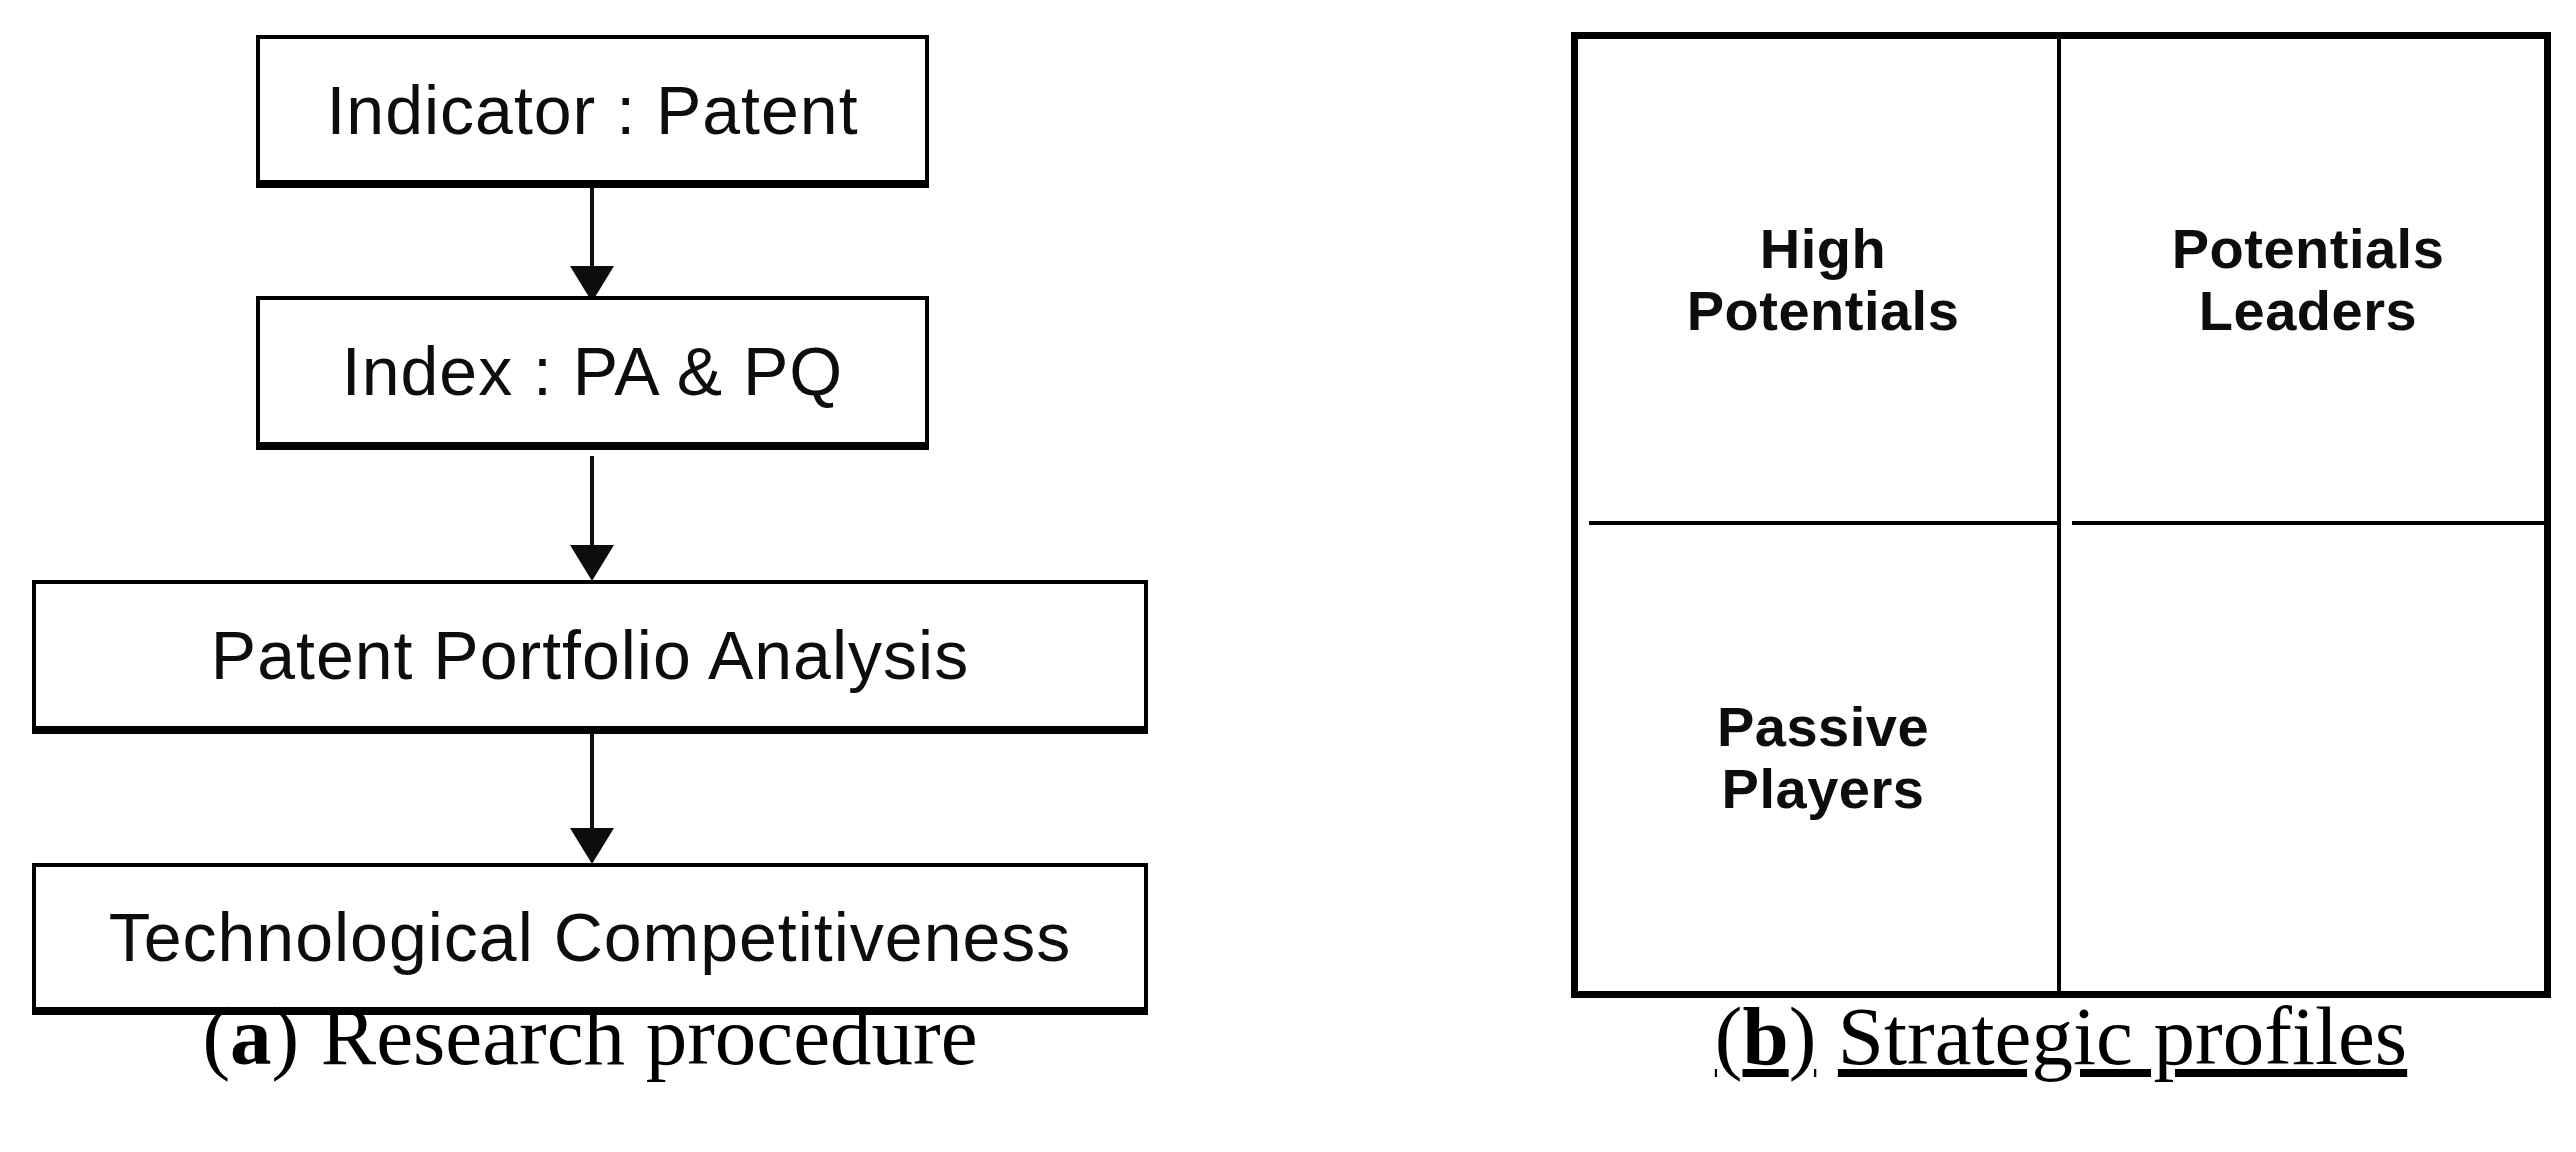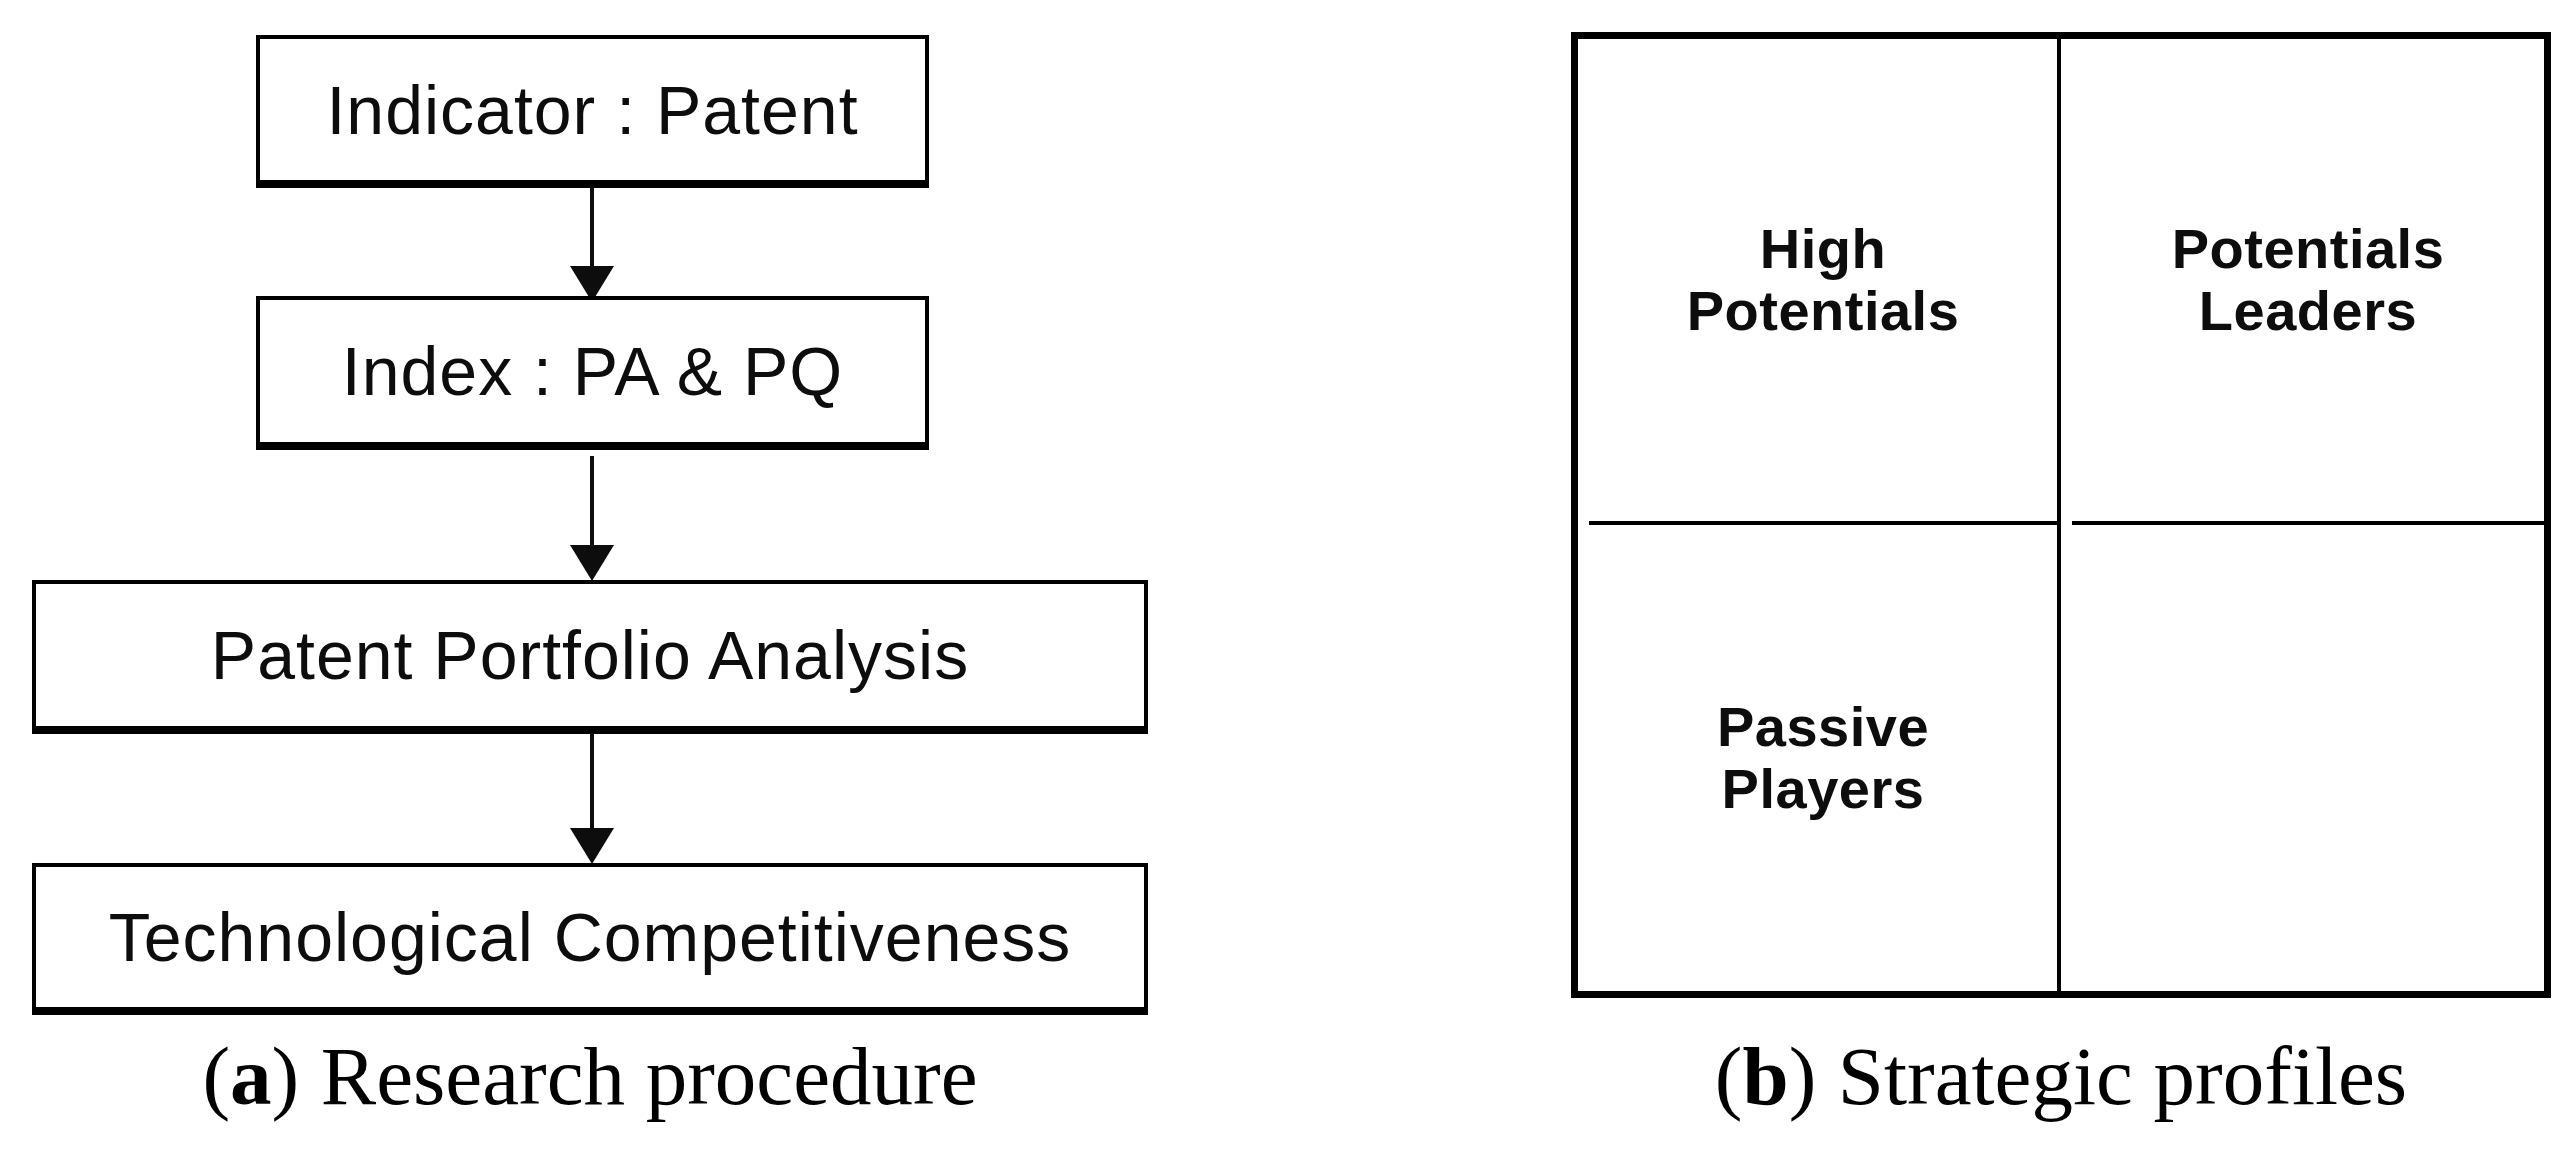--- a/index.html
+++ b/index.html
@@ -88,29 +88,29 @@
     font-weight: bold;
     line-height: 1.1;
     text-align: center;
     white-space: pre-line;
     letter-spacing: 0.5px;
   }
 
   
   .caption {
     position: absolute;
-    top: 1028px;
+    top: 988px;
     text-align: center;
     font-family: "Liberation Serif", serif;
     font-size: 83px;
     color: #000000;
     white-space: nowrap;
   }
   .caption-a { left: 32px;   width: 1116px; }
-  .caption-b { left: 1571px; width: 980px; }
+  .caption-b { left: 1571px; width: 980px; text-decoration: underline; }
   .caption-letter { font-weight: bold; }
   .caption-text { margin-left: 0.26em; }
 </style>
 </head>
 <body>
 
 <div class="figure">
 
   <div>
     <div class="flow-box box-1">

